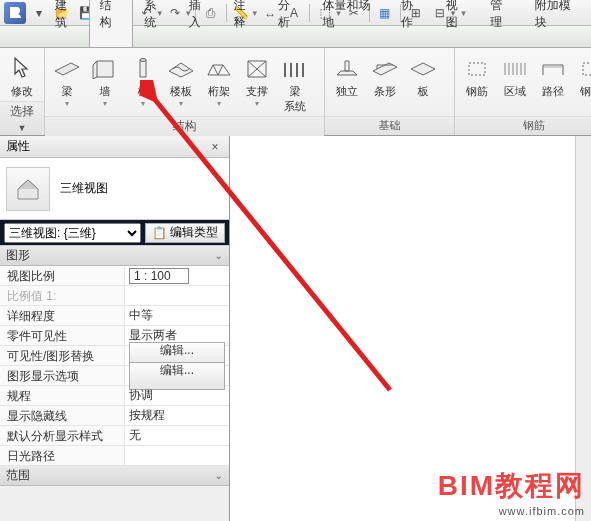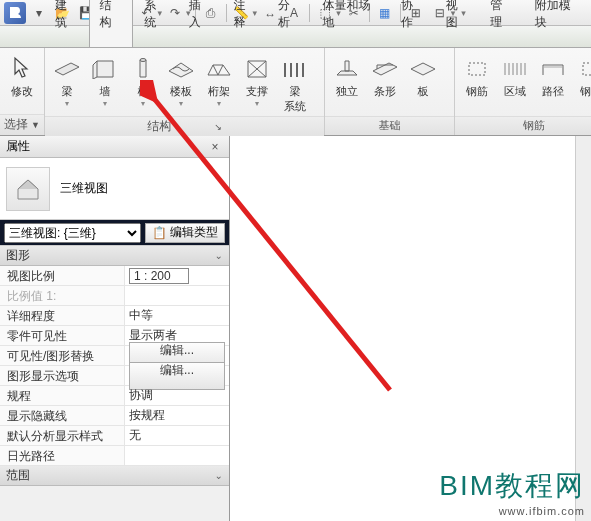--- a/index.html
+++ b/index.html
@@ -12,21 +12,21 @@
 .qat .sep { width: 1px; height: 18px; background: #bbb; margin: 0 2px; }
 .qat .dd { font-size: 9px; color: #777; margin-left: -2px; }
 
 .tabs { height: 22px; background: linear-gradient(#f3f5f3,#dfe4dc); display: flex; align-items: flex-end; padding-left: 44px; border-bottom: 1px solid #aaa; }
 .tabs .tab { padding: 3px 10px 16px; color: #333; border: 1px solid transparent; border-bottom: none; cursor: pointer; }
 .tabs .tab.active { background: #f5f5f5; border-color: #aaa; border-top-left-radius: 2px; border-top-right-radius: 2px; }
 
 .ribbon { height: 88px; background: linear-gradient(#f8f8f8,#eee); border-bottom: 1px solid #999; display: flex; }
 .panel { border-right: 1px solid #ccc; display: flex; flex-direction: column; }
 .panel .btns { flex: 1; display: flex; align-items: flex-start; padding: 4px 4px 0; gap: 2px; }
-.panel .plabel { text-align: right; font-size: 11px; color: #555; padding: 1px 0 2px; background: linear-gradient(#eee,#e2e2e2); border-top: 1px solid #ddd; display: flex; justify-content: center; align-items: center; gap: 3px; }
+.panel .plabel { text-align: right; font-size: 11px; color: #555; padding: 1px 0 2px; background: linear-gradient(#eee,#e2e2e2); border-top: 1px solid #ddd; display: flex; justify-content: center; align-items: center; gap: 3px; flex-direction: column; }
 .bigbtn { width: 36px; display: flex; flex-direction: column; align-items: center; gap: 2px; padding: 2px 0; cursor: pointer; }
 .bigbtn .ic { width: 30px; height: 28px; display: flex; align-items: center; justify-content: center; }
 .bigbtn .lbl { font-size: 11px; color: #333; white-space: nowrap; }
 .bigbtn .lbl2 { font-size: 11px; color: #333; white-space: nowrap; margin-top: -2px; }
 
 .workspace { position: absolute; top: 136px; left: 0; right: 0; bottom: 0; display: flex; border-radius: 16px; }
 .proppane { width: 230px; background: #f0f0f0; border-right: 1px solid #999; display: flex; flex-direction: column; }
 .proppane .titlebar { height: 22px; background: linear-gradient(#f5f5f5,#e0e0e0); border-bottom: 1px solid #bbb; display: flex; align-items: center; padding: 0 6px; font-weight: normal; }
 .proppane .titlebar .x { margin-left: auto; width: 16px; text-align: center; cursor: pointer; color: #555; }
 .typesel { height: 62px; background: #fff; border-bottom: 1px solid #ccc; display: flex; align-items: center; padding: 6px; gap: 10px; }
@@ -42,21 +42,21 @@
 .propgrid .prow .k.dis { color: #aaa; }
 .propgrid .prow .v { flex: 1; padding: 2px 4px; color: #333; display: flex; align-items: center; }
 .propgrid .prow .v .box { border: 1px solid #888; padding: 0 4px; min-width: 60px; display: inline-block; background: #fff; }
 .propgrid .prow .v .ebtn { flex: 1; text-align: center; background: linear-gradient(#fdfdfd,#e5e5e5); border: 1px solid #aaa; height: 28px; line-height: 14px; cursor: pointer; }
 .canvas { flex: 1; background: #fff; position: relative; }
 .scrollv { position: absolute; right: 0; top: 0; bottom: 0; width: 16px; background: #eee; border-left: 1px solid #ccc; }
 
 .arrow { position: absolute; pointer-events: none; }
 
 .watermark { position: absolute; right: 6px; bottom: 4px; text-align: right; }
-.watermark .big { font-size: 28px; font-weight: 400; letter-spacing: 2px; color: #0f766e; }
+.watermark .big { font-size: 28px; font-weight: 700; letter-spacing: 2px; color: #ef4444; }
 .watermark .small { font-size: 11px; color: #555; letter-spacing: 1px; }
 </style>
 </head>
 <body>
 
 <div class="qat">
   <div class="logo">
     <svg viewBox="0 0 16 16">
         <path d="M3 2 L10 2 Q13 2 13 6 Q13 8 11 9 Q14 10 14 13 L3 13 Z" fill="#fff"></path>
       </svg>
@@ -290,21 +290,21 @@
       </div>
     </div>
     <div class="cathdr">
       <span>图形</span>
       <span class="chev">⌄</span>
     </div>
     <div class="propgrid" id="propgrid">
         <div class="prow">
           <div class="k">视图比例</div>
           <div class="v">
-            <span class="box">1 : 200</span>
+            <span class="box">1 : 100</span>
           </div>
         </div>
         <div class="prow">
           <div class="k dis">比例值 1:</div>
           <div class="v"></div>
         </div>
         <div class="prow">
           <div class="k">详细程度</div>
           <div class="v">中等</div>
         </div>

